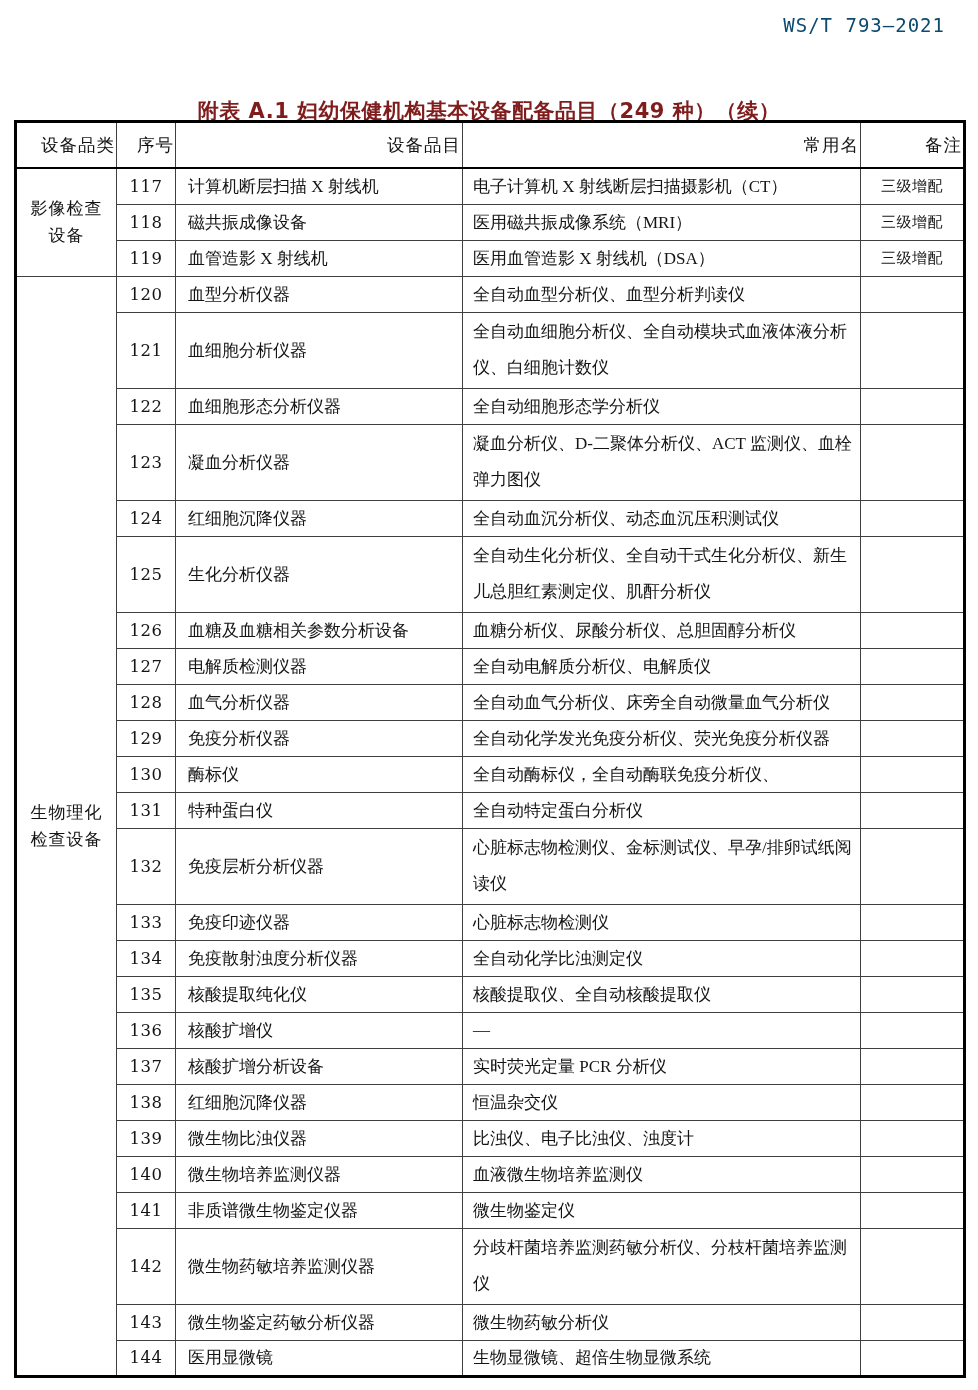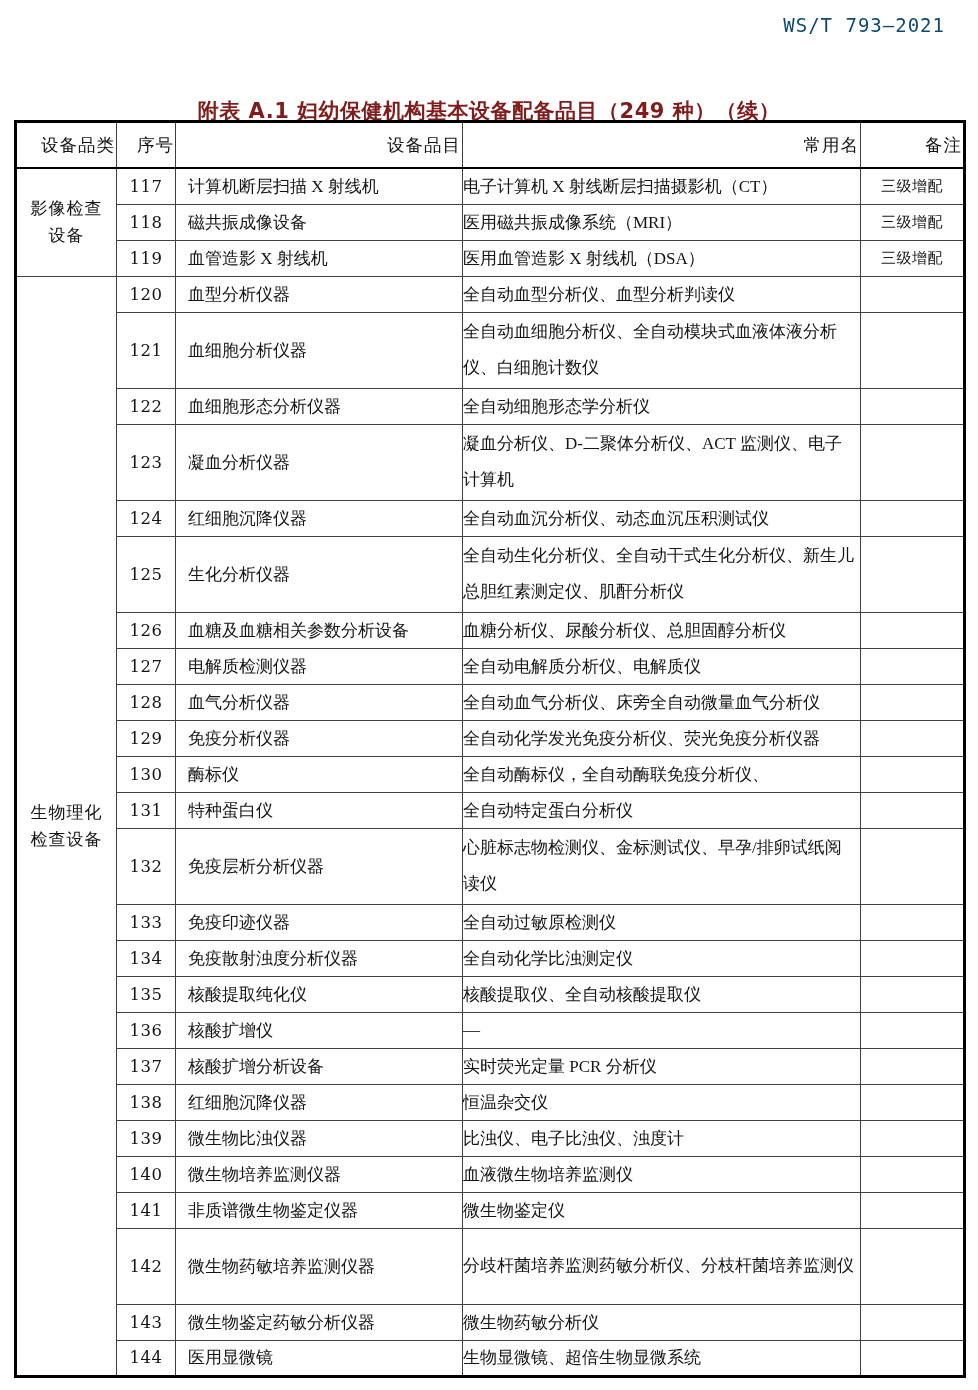--- a/index.html
+++ b/index.html
@@ -39,21 +39,21 @@
     font-weight:normal;
     font-size:17.5px;
     text-align:right;
     border-bottom:2px solid #000;
     letter-spacing:1px;
   }
   tr.r1{height:36px;}
   tr.r2{height:76px;}
   td.num{text-align:center;font-family:"DejaVu Serif",serif;font-size:16.5px;letter-spacing:0.5px;}
   td.item{text-align:left;padding:0 4px 0 12px;}
-  td.common{text-align:left;padding:0 6px 0 0;}
+  td.common{text-align:left;padding:0 6px 0 10px;}
   tr.r2 td.common{line-height:36px;margin-left:32px;}
   td.note{text-align:center;font-size:15px;letter-spacing:0.5px;}
   td.cat{text-align:center;padding:8px 4px;}
   .cat-line{display:block;line-height:27px;letter-spacing:1px;}
 </style>
 </head>
 <body>
 
 <div class="doc-number">WS/T 793—2021</div>
 <div class="page-title">附表 A.1 妇幼保健机构基本设备配备品目（249 种）（续）</div>
@@ -116,21 +116,21 @@
       </tr>
       <tr class="r1">
         <td class="num">122</td>
         <td class="item">血细胞形态分析仪器</td>
         <td class="common">全自动细胞形态学分析仪</td>
         <td class="note"></td>
       </tr>
       <tr class="r2">
         <td class="num">123</td>
         <td class="item">凝血分析仪器</td>
-        <td class="common">凝血分析仪、D-二聚体分析仪、ACT 监测仪、电子计算机</td>
+        <td class="common">凝血分析仪、D-二聚体分析仪、ACT 监测仪、血栓弹力图仪</td>
         <td class="note"></td>
       </tr>
       <tr class="r1">
         <td class="num">124</td>
         <td class="item">红细胞沉降仪器</td>
         <td class="common">全自动血沉分析仪、动态血沉压积测试仪</td>
         <td class="note"></td>
       </tr>
       <tr class="r2">
         <td class="num">125</td>
@@ -176,21 +176,21 @@
       </tr>
       <tr class="r2">
         <td class="num">132</td>
         <td class="item">免疫层析分析仪器</td>
         <td class="common">心脏标志物检测仪、金标测试仪、早孕/排卵试纸阅读仪</td>
         <td class="note"></td>
       </tr>
       <tr class="r1">
         <td class="num">133</td>
         <td class="item">免疫印迹仪器</td>
-        <td class="common">全自动过敏原检测仪</td>
+        <td class="common">心脏标志物检测仪</td>
         <td class="note"></td>
       </tr>
       <tr class="r1">
         <td class="num">134</td>
         <td class="item">免疫散射浊度分析仪器</td>
         <td class="common">全自动化学比浊测定仪</td>
         <td class="note"></td>
       </tr>
       <tr class="r1">
         <td class="num">135</td>

